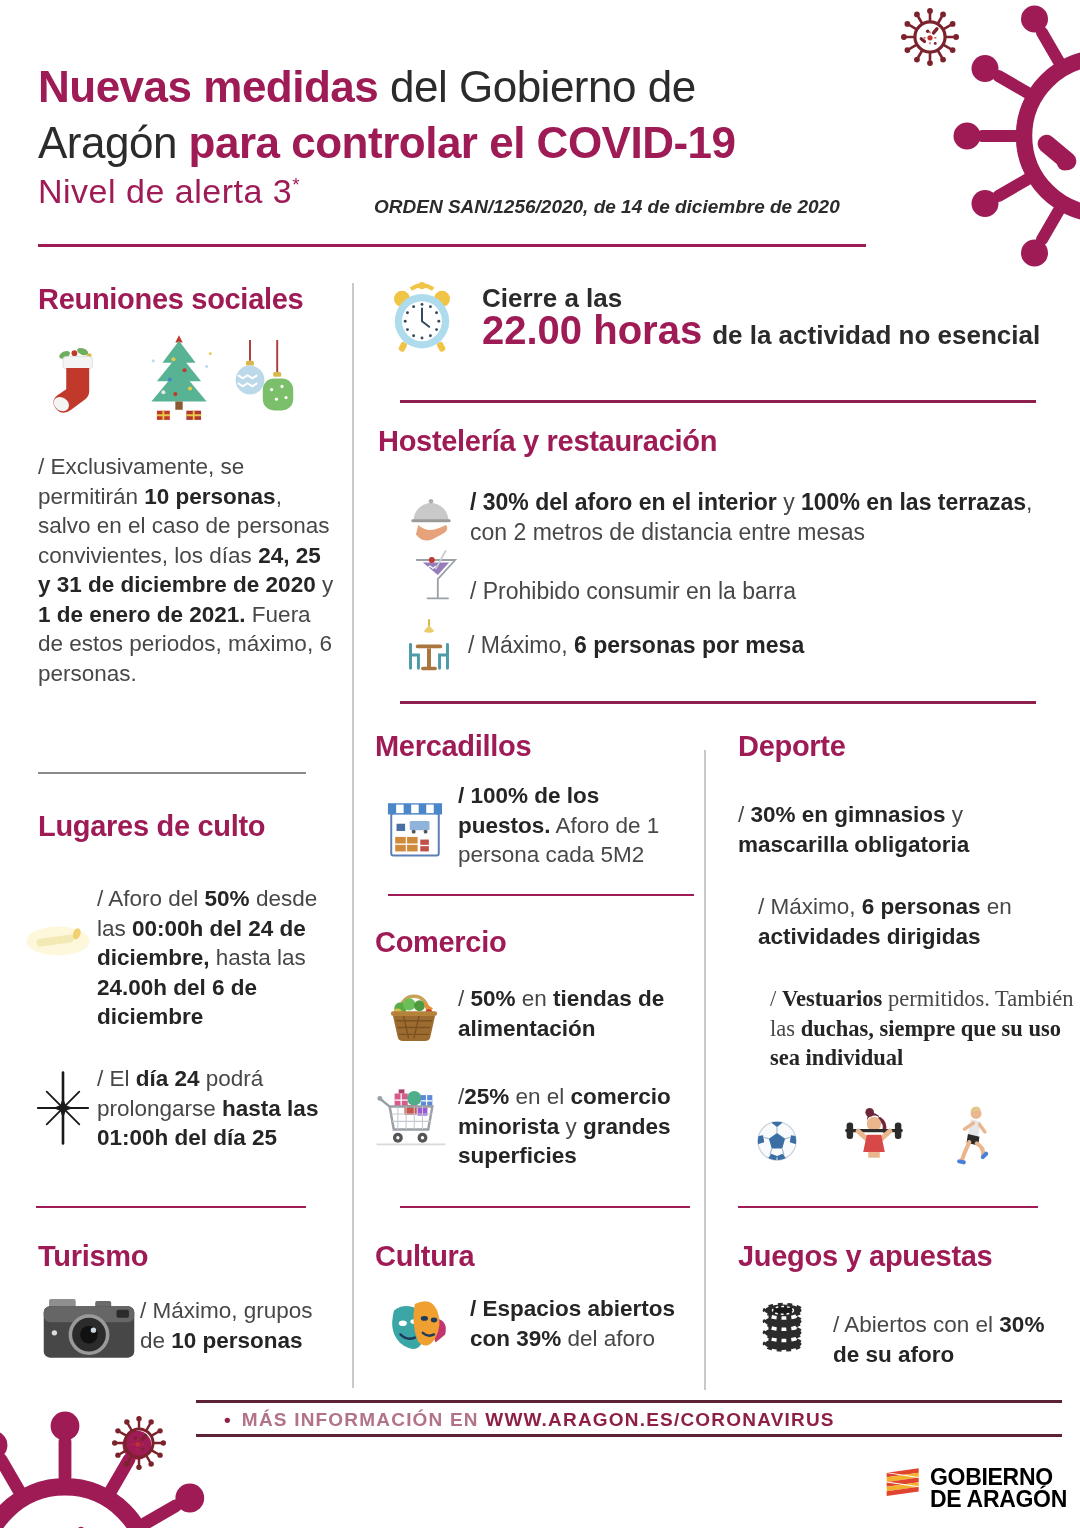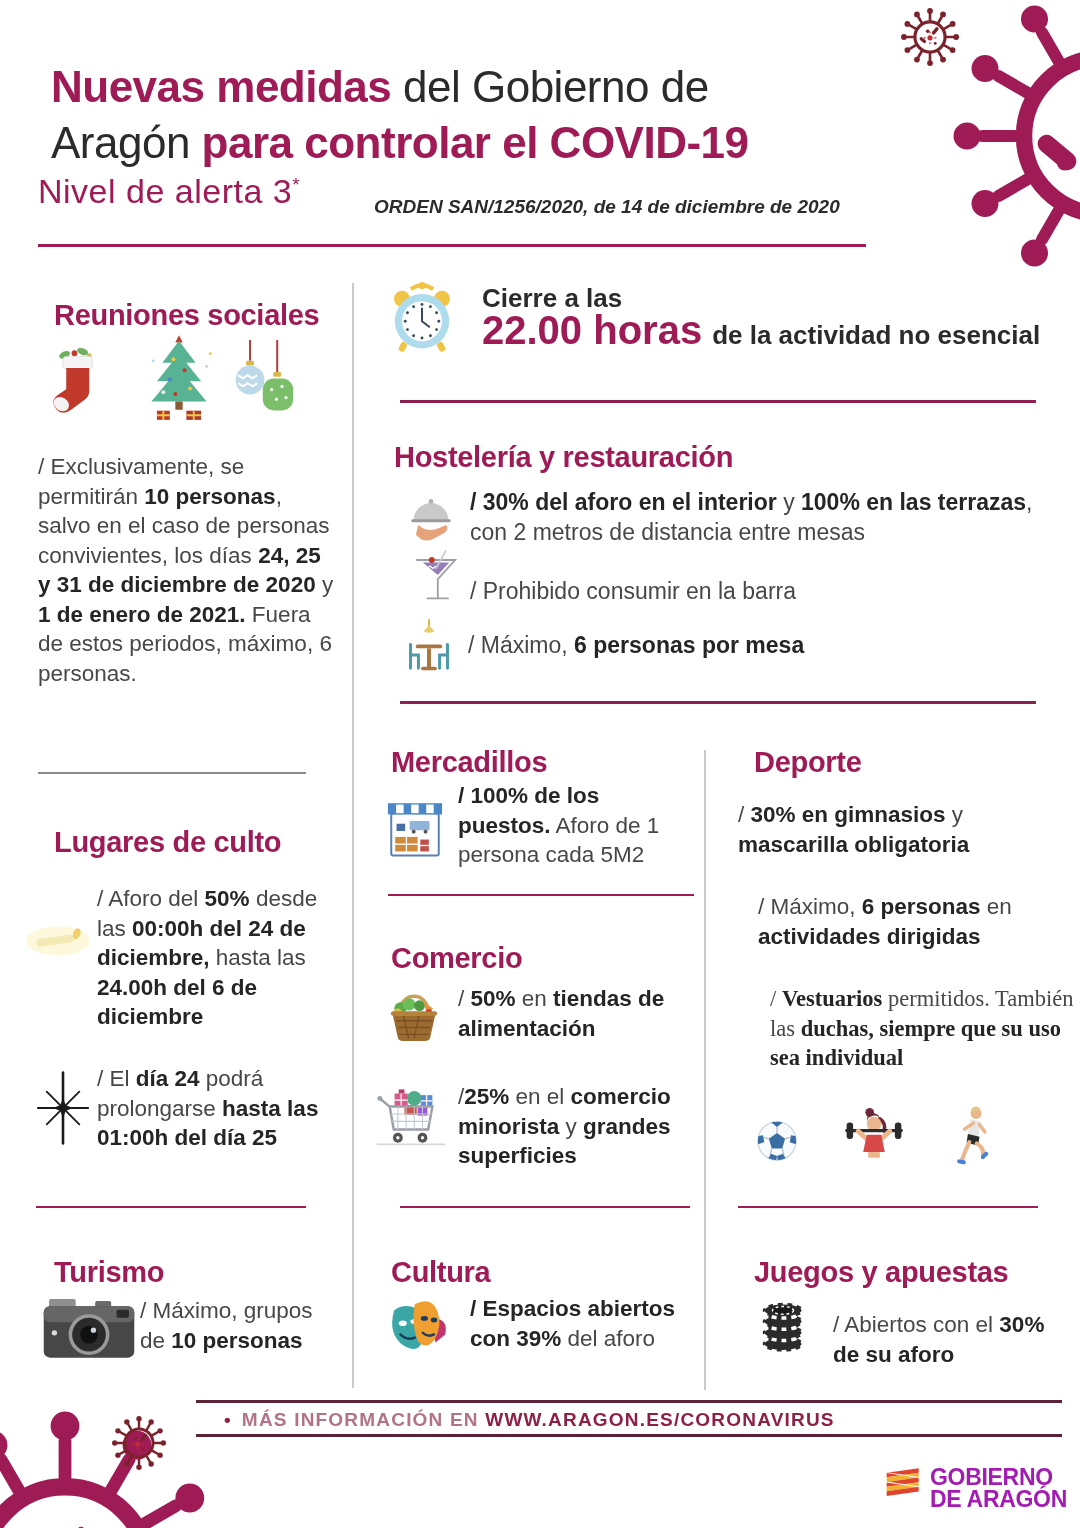--- a/index.html
+++ b/index.html
@@ -1,40 +1,40 @@
 <!DOCTYPE html>
 <html><head>
 <meta charset="utf-8">
 <style>
   html,body{margin:0;padding:0;background:#e9e9e9;}
   .page{position:relative;width:1080px;height:1528px;margin:0 auto;background:#ffffff;
         overflow:hidden;font-family:"Liberation Sans",sans-serif;}
   .abs{position:absolute;}
-  .h1{font-size:44px;line-height:56px;font-weight:500;color:#2b2b2b;letter-spacing:-0.5px;margin-left:13px;}
+  .h1{font-size:44px;line-height:56px;font-weight:500;color:#2b2b2b;letter-spacing:-0.5px;}
   .h1 b{font-weight:800;color:#9e1b56;}
   .alert{font-size:34px;font-weight:400;color:#9e1b56;letter-spacing:0.5px;}
   .alert sup{font-size:19px;}
   .orden{font-size:19px;font-style:italic;font-weight:700;color:#2b2b2b;}
-  .h2{font-size:29px;font-weight:800;color:#9e1b56;letter-spacing:-0.3px;margin:16px;}
+  .h2{font-size:29px;font-weight:800;color:#9e1b56;letter-spacing:-0.3px;margin:0;}
   .body{font-size:23px;line-height:30px;color:#474747;margin:0;}
   .body b{font-weight:800;color:#252525;}
   .smallbody{font-size:22.5px;line-height:29.5px;}
   .rule{background:#9e1b56;height:3px;}
   .thinrule{background:#9e1b56;height:2px;}
   .grayrule{background:#8a8a8a;height:2px;}
   .vline{background:#c9c9c9;width:2px;}
   .footline{background:#5c2238;height:3px;}
   .closure-lead{font-size:26px;font-weight:800;color:#2b2b2b;margin:0;}
   .closure-time{font-size:40px;font-weight:800;color:#9e1b56;}
   .closure-tail{font-size:26px;font-weight:800;color:#2b2b2b;margin-left:10px;}
   .foot-info{font-size:19px;letter-spacing:1.2px;font-weight:700;}
   .foot-bullet{color:#8e2044;margin-right:10px;}
   .foot-label{color:#b27389;}
   .foot-url{color:#8e2044;font-weight:800;}
-  .logo-text{font-size:23px;line-height:22px;font-weight:800;color:#a21caf;letter-spacing:-0.3px;margin:0;}
+  .logo-text{font-size:23px;line-height:22px;font-weight:800;color:#000000;letter-spacing:-0.3px;margin:0;}
   svg{display:block;}
 </style>
 </head>
 <body>
 
 <div class="page">
 
   <span class="abs" style="left:901px;top:8px;">
     <svg viewBox="0 0 200 200" width="58" height="58">
       <g stroke="#7b222c" stroke-width="9" stroke-linecap="round" fill="none">

